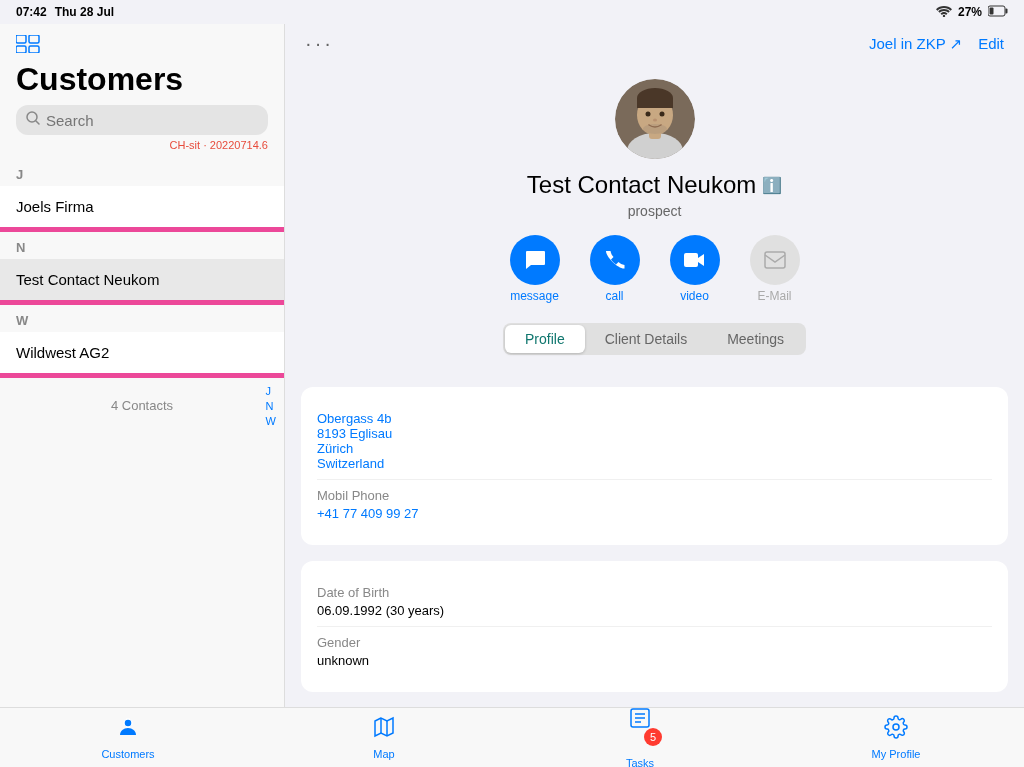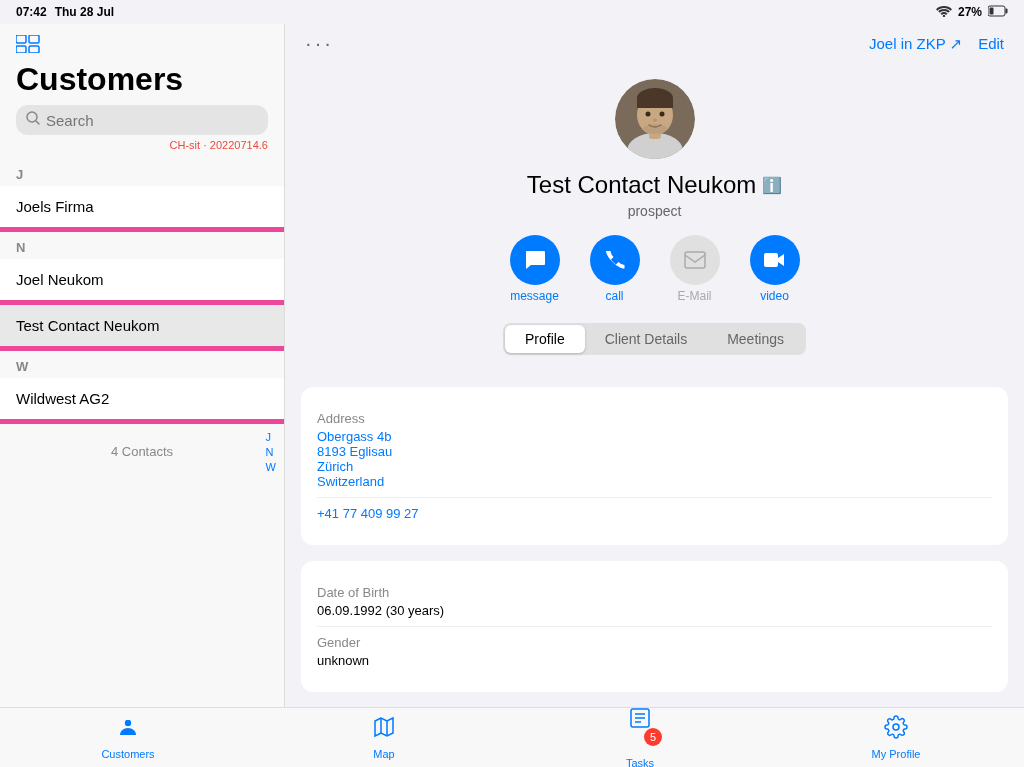--- a/index.html
+++ b/index.html
@@ -269,21 +269,21 @@
       font-size: 14px;
       font-weight: 500;
       cursor: pointer;
       color: #666;
       border: none;
       background: transparent;
     }
 
     .tab-btn.active {
       background: white;
-      color: #000000;
+      color: #0f766e;
       box-shadow: 0 1px 3px rgba(0,0,0,0.2);
     }
 
     
     .info-card {
       background: white;
       border-radius: 12px;
       margin: 0 16px 16px;
       padding: 16px;
     }
@@ -426,23 +426,20 @@
     </div>
 
     <div class="contact-list">
 
       <div class="section-header">J</div>
       <div class="contact-item">
         <span>Joels Firma</span>
       </div>
 
       <div class="section-header">N</div>
-      <div class="contact-item">
-        <span>Joel Neukom</span>
-      </div>
       <div class="contact-item active">
         <span>Test Contact Neukom</span>
       </div>
 
       <div class="section-header">W</div>
       <div class="contact-item">
         <span>Wildwest AG2</span>
       </div>
 
       <div class="list-footer">
@@ -511,57 +508,57 @@
         <div class="action-btn">
           <div class="action-icon">
             <svg width="22" height="22" viewBox="0 0 22 22" fill="white">
               <path d="M6.5 2C7 4.5 8 6.5 9.5 8L7 10.5c1.5 2 3 3.5 5 5L14.5 13c1.5 1.5 3.5 2.5 6 3v3.5C14 20 2 8 2 2h4.5z"></path>
             </svg>
           </div>
           <span class="action-label">call</span>
         </div>
 
         <div class="action-btn">
+          <div class="action-icon">
+            <svg width="24" height="22" viewBox="0 0 24 22" fill="white">
+              <rect x="1" y="4" width="14" height="14" rx="2"></rect>
+              <path d="M15 9l6-4v12l-6-4V9z"></path>
+            </svg>
+          </div>
+          <span class="action-label">video</span>
+        </div>
+
+        <div class="action-btn">
           <div class="action-icon disabled">
             <svg width="22" height="22" viewBox="0 0 22 22" fill="#aaa">
               <rect x="1" y="3" width="20" height="16" rx="2" fill="none" stroke="#aaa" stroke-width="1.5"></rect>
               <path d="M1 6l10 7 10-7" stroke="#aaa" stroke-width="1.5" fill="none"></path>
             </svg>
           </div>
           <span class="action-label disabled">E-Mail</span>
         </div>
-
-        <div class="action-btn">
-          <div class="action-icon">
-            <svg width="24" height="22" viewBox="0 0 24 22" fill="white">
-              <rect x="1" y="4" width="14" height="14" rx="2"></rect>
-              <path d="M15 9l6-4v12l-6-4V9z"></path>
-            </svg>
-          </div>
-          <span class="action-label">video</span>
-        </div>
       </div>
 
       <div class="tabs-container">
         <div class="tabs">
           <button class="tab-btn active">Profile</button>
           <button class="tab-btn">Client Details</button>
           <button class="tab-btn">Meetings</button>
         </div>
       </div>
     </div>
 
     <div class="info-card">
       <div class="info-row">
-        <div class="info-label">Address</div>
         <div class="info-value link">
           Obergass 4b<br>8193 Eglisau<br>Zürich<br>Switzerland
         </div>
       </div>
       <div class="info-row">
+        <div class="info-label">Mobil Phone</div>
         <div class="info-value link">+41 77 409 99 27</div>
       </div>
     </div>
 
     <div class="info-card">
       <div class="info-row">
         <div class="info-label">Date of Birth</div>
         <div class="info-value">06.09.1992 (30 years)</div>
       </div>
       <div class="info-row">

